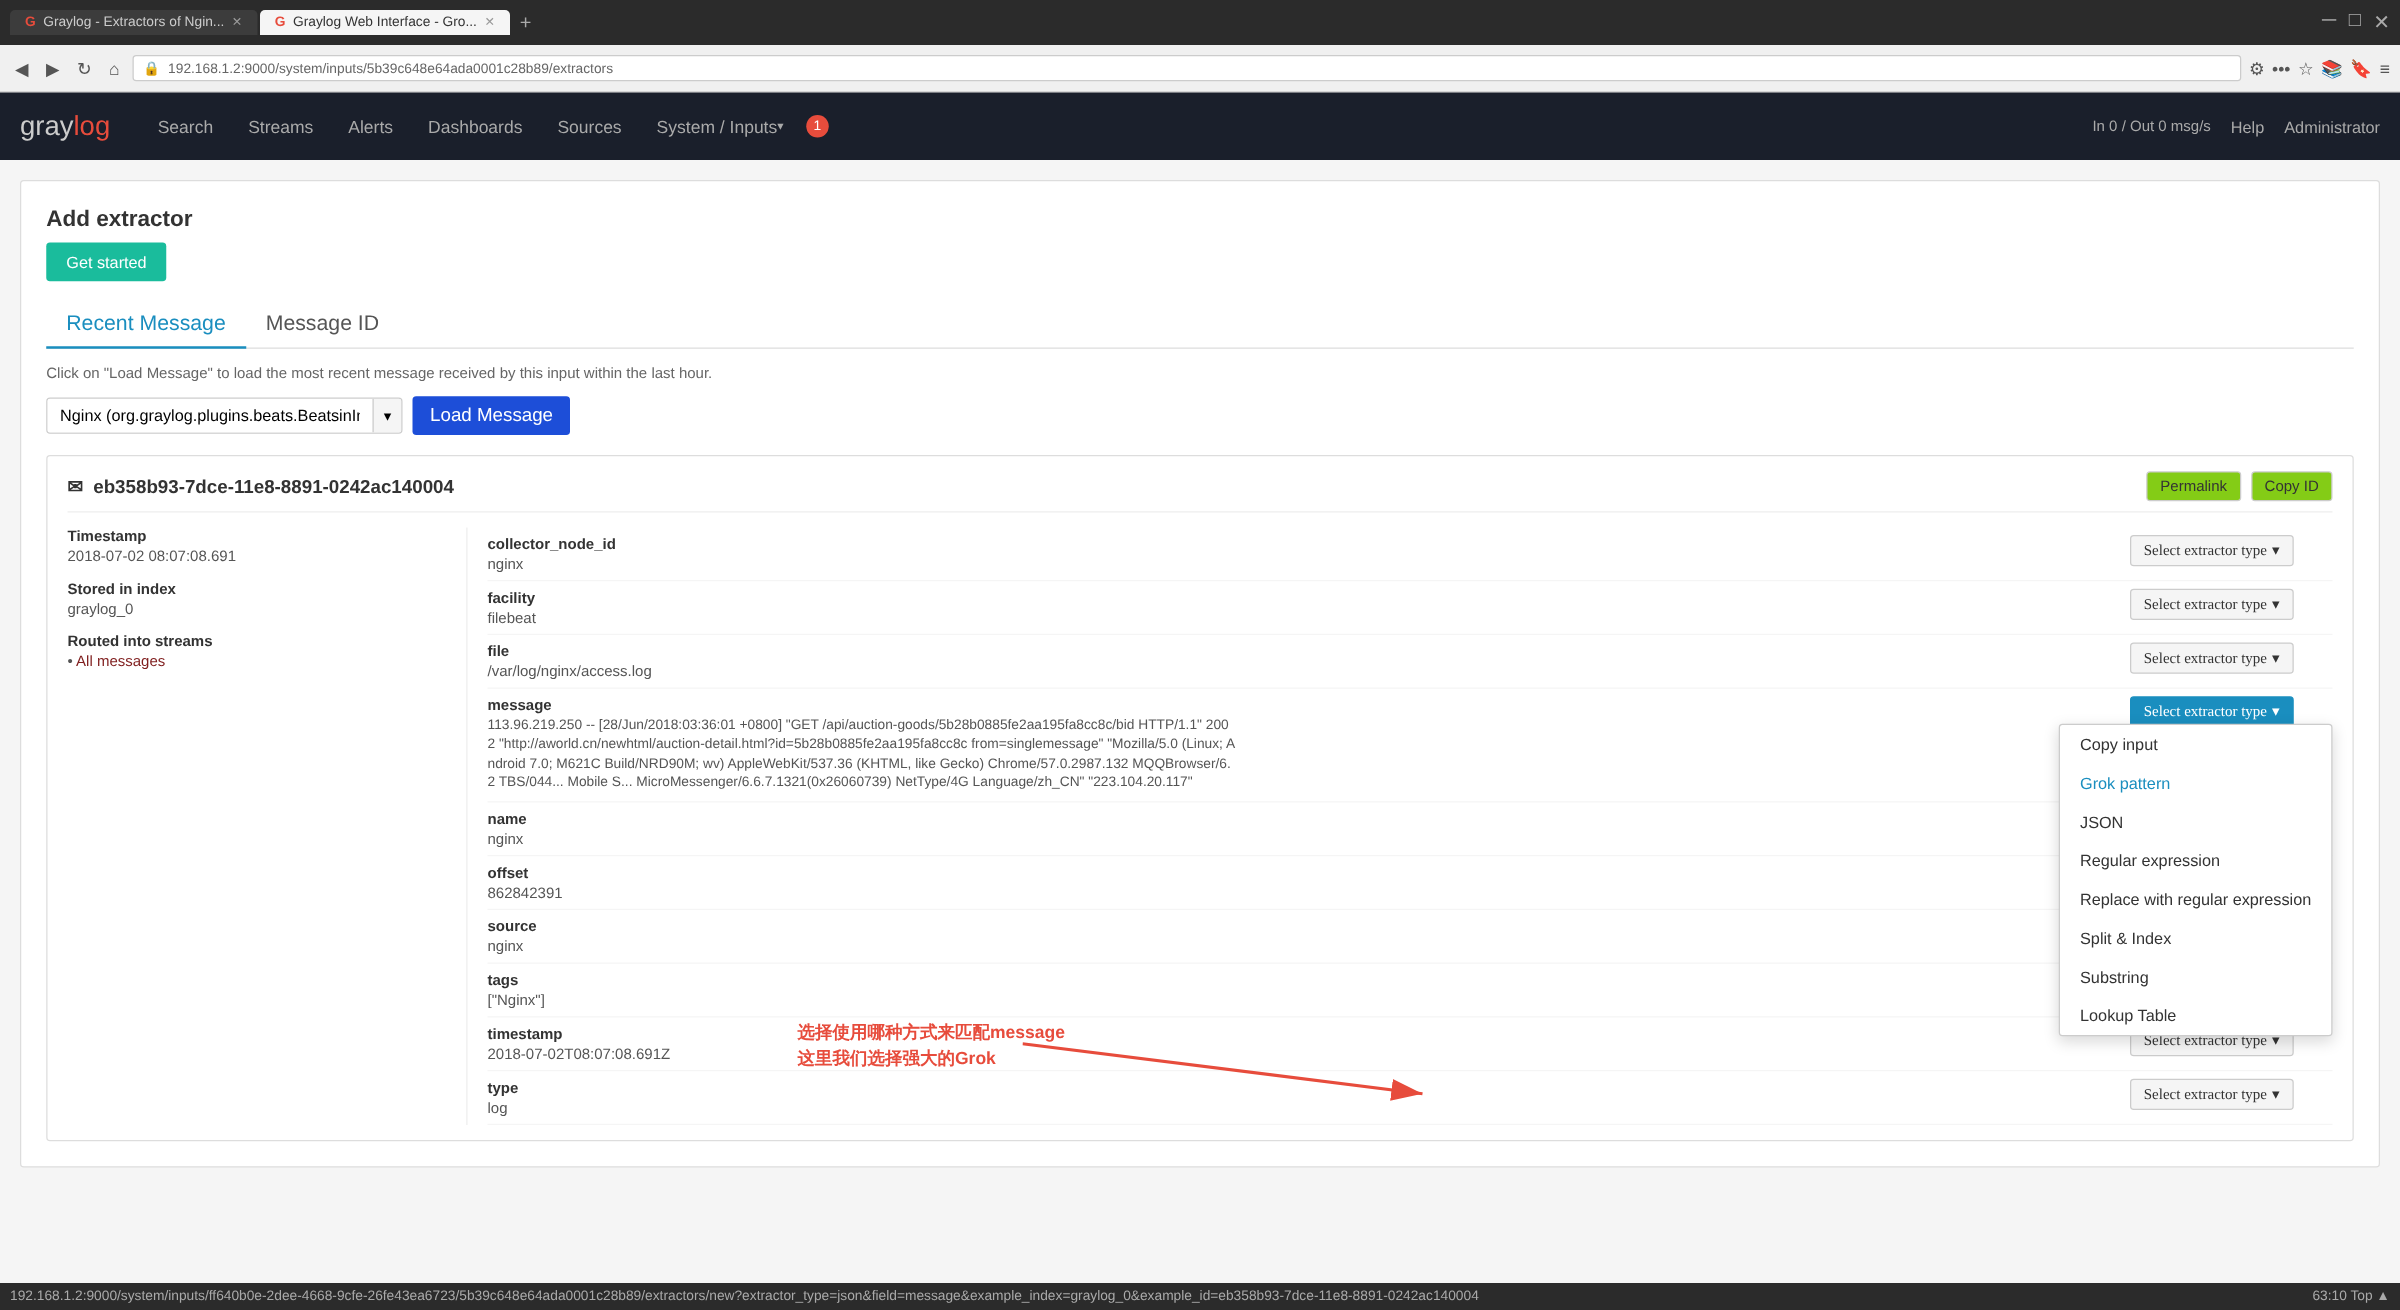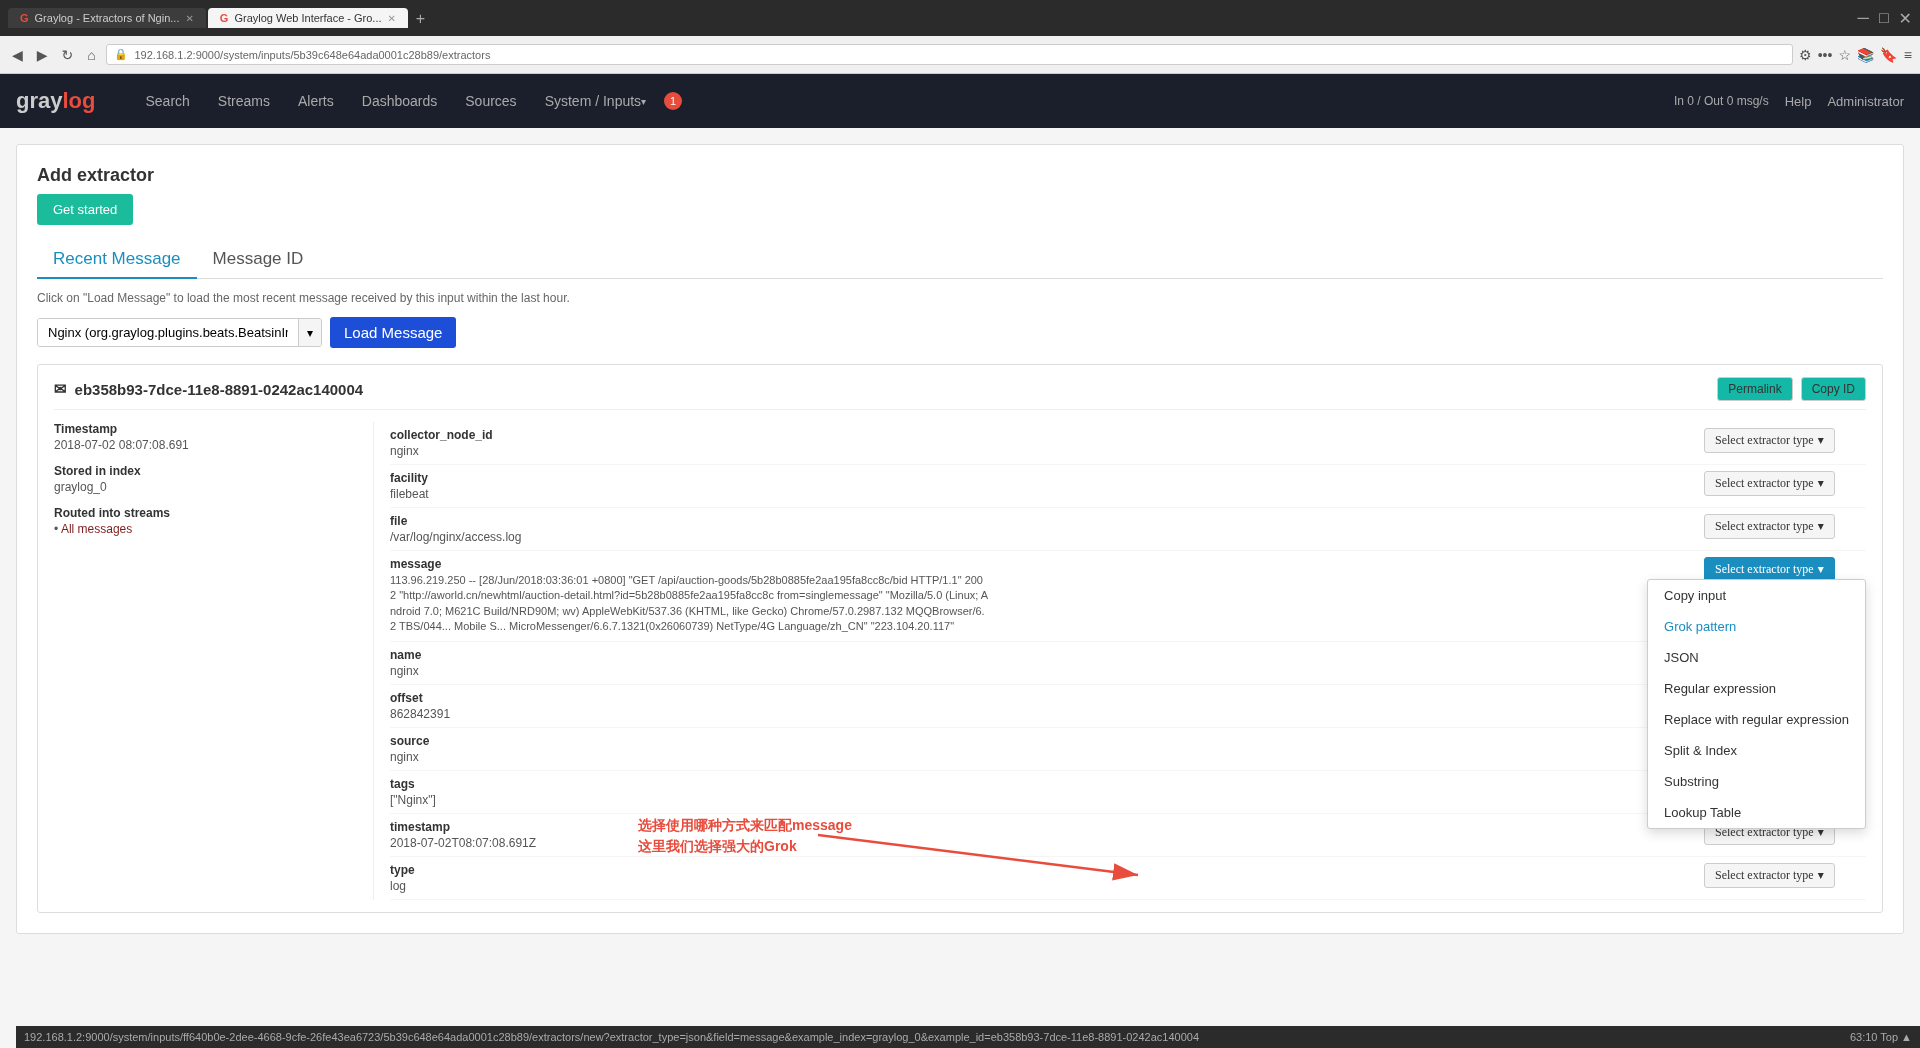--- a/index.html
+++ b/index.html
@@ -74,23 +74,23 @@
     
     .app-navbar {
       background: #1a1f2b;
       padding: 0 16px;
       display: flex;
       align-items: center;
       height: 54px;
       gap: 0;
     }
     .app-logo {
-      margin-right: 36px;
+      margin-right: 24px;
       font-size: 22px;
-      font-weight: bold;
+      font-weight: normal;
     }
     .app-logo .gray { color: #ccc; }
     .app-logo .log { color: #e74c3c; }
     .nav-links { display: flex; gap: 0; align-items: center; flex: 1; }
     .nav-link {
       color: #aaa;
       text-decoration: none;
       padding: 0 14px;
       height: 67px;
       display: flex;
@@ -236,21 +236,21 @@
     .message-id {
       font-size: 15px;
       font-weight: bold;
       color: #333;
       display: flex;
       align-items: center;
       gap: 8px;
     }
     .msg-header-btns { display: flex; gap: 8px; }
     .msg-header-btn {
-      background: #14b8a6;
+      background: #84cc16;
       border: 1px solid #ccc;
       padding: 4px 10px;
       border-radius: 3px;
       font-size: 12px;
       cursor: pointer;
       color: #333;
     }
     .field-group { margin-bottom: 12px; }
     .field-label {
       font-weight: bold;
@@ -307,21 +307,21 @@
     .dropdown-item.active { color: #1a8ebf; }
 
     
     .status-bar {
       background: #2b2b2b;
       color: #aaa;
       font-size: 11px;
       padding: 3px 8px;
       position: fixed;
       bottom: 0;
-      left: 16px;
+      left: 0;
       right: 0;
       display: flex;
       align-items: center;
       justify-content: space-between;
       height: 22px;
     }
 
     
     .field-value-long {
       font-size: 11px;

